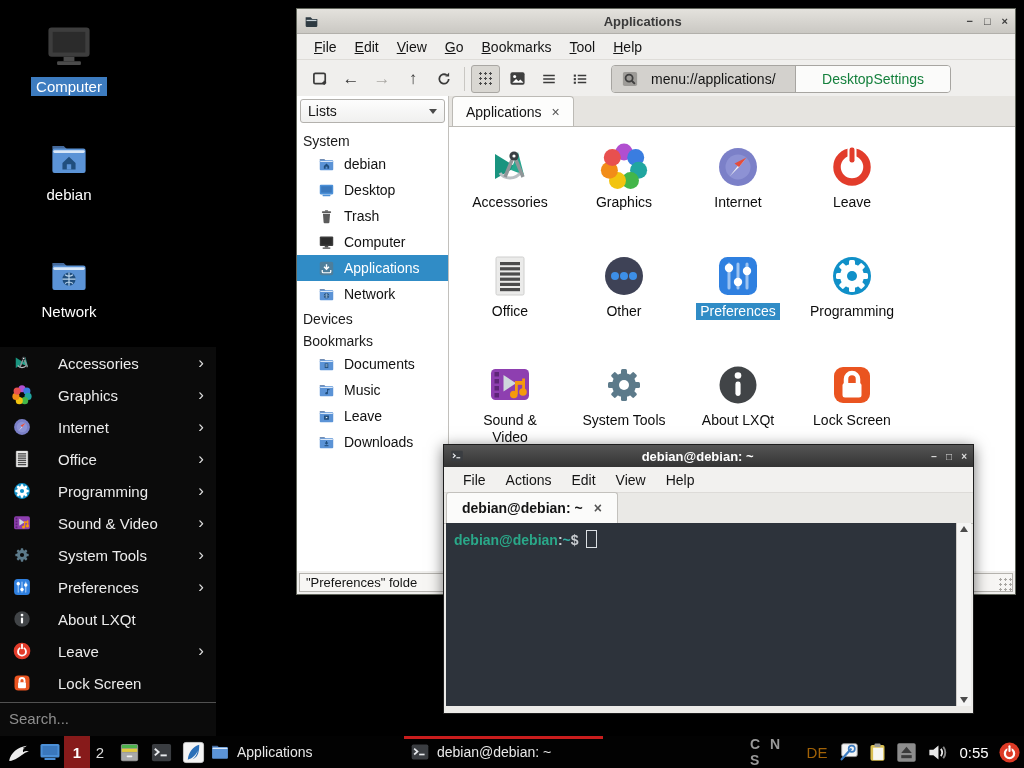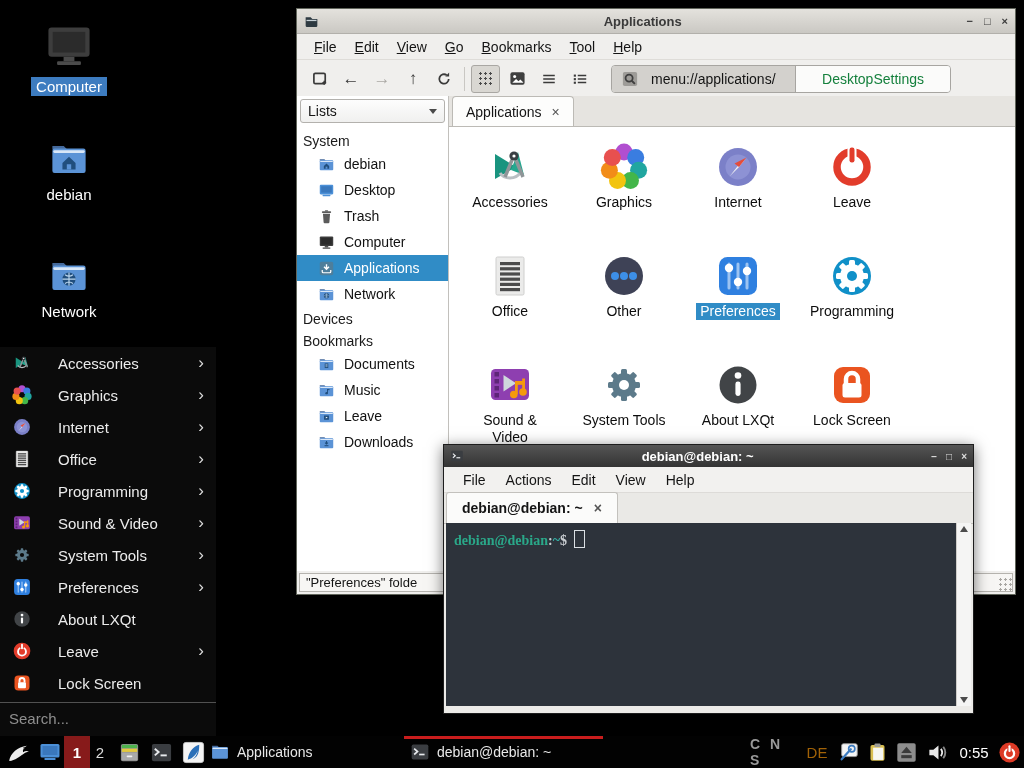--- a/index.html
+++ b/index.html
@@ -61,21 +61,21 @@
   .win-term{left:443px;top:444px;width:529px;height:268px;background:#ecebe8;border:1px solid #1d1d1d;z-index:30}
   .term-titlebar{height:22px;background:linear-gradient(#555,#343434);display:flex;align-items:center;padding:0 6px;gap:6px}
   .term-title{flex:1;text-align:center;font-weight:bold;font-size:13px;color:#fff}
   .term-winbtns{display:flex;gap:9px;color:#ddd;font-size:10px;font-weight:bold}
   .term-menubar{height:25px;background:#f2f1ef;display:flex;align-items:center;padding:0 9px;border-bottom:1px solid #dddbd8}
   .term-mitem{padding:0 10px;font-size:14px;color:#141414}
   .term-tabbar{height:30px;background:#eae9e6;border-bottom:1px solid #c3c1bd;display:flex;align-items:flex-end}
   .term-tab{height:30px;background:#fbfbfa;border:1px solid #c3c1bd;border-bottom:none;border-radius:3px 3px 0 0;
             display:flex;align-items:center;gap:11px;padding:0 15px;font-size:14px;font-weight:bold;color:#141414;margin-left:2px}
   .term-screen{position:absolute;top:78px;bottom:7px;left:2px;right:17px;background:#2d333b;
-               font-family:Liberation Serif, serif;font-size:14px;font-weight:bold;padding:7px 8px;box-sizing:border-box}
+               font-family:Liberation Sans, sans-serif;font-size:14px;font-weight:bold;padding:7px 8px;box-sizing:border-box}
   .p-user{color:#2aa889}.p-colon{color:#c9cdd1}.p-path{color:#36b2a7}.p-dollar{color:#c9cdd1}
   .cursor{display:inline-block;width:9px;height:16px;border:1.5px solid #dbe0e4;vertical-align:-3px;margin-left:7px}
   .term-scroll{position:absolute;top:78px;bottom:7px;right:2px;width:15px;background:#f5f5f4;border-left:1px solid #cfcdc9;
                display:flex;flex-direction:column;justify-content:space-between;align-items:center;padding:3px 0;box-sizing:border-box}
   .sarrow-up{width:0;height:0;border-left:4px solid transparent;border-right:4px solid transparent;border-bottom:6px solid #4c4c4c}
   .sarrow-dn{width:0;height:0;border-left:4px solid transparent;border-right:4px solid transparent;border-top:6px solid #4c4c4c}
   
   .startmenu{position:absolute;left:0;top:347px;width:216px;height:389px;background:#0b0b0b;z-index:20;
              box-shadow:2px 2px 10px rgba(0,0,0,.6)}
   .sm-item{height:32px;display:flex;align-items:center;padding:0 12px;color:#ececec;font-size:15px}

